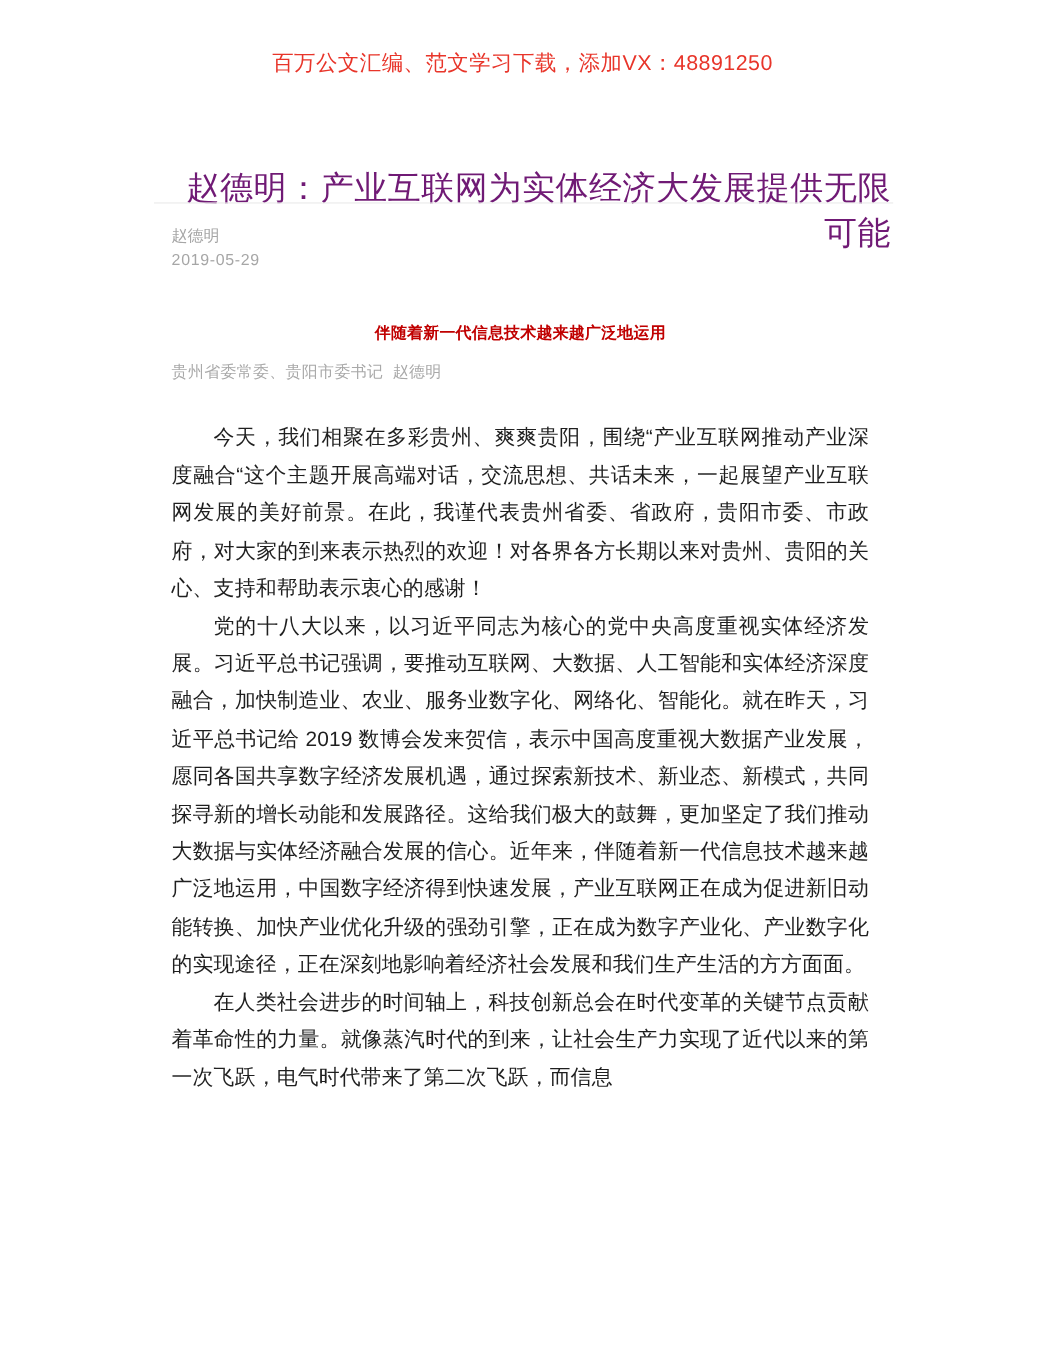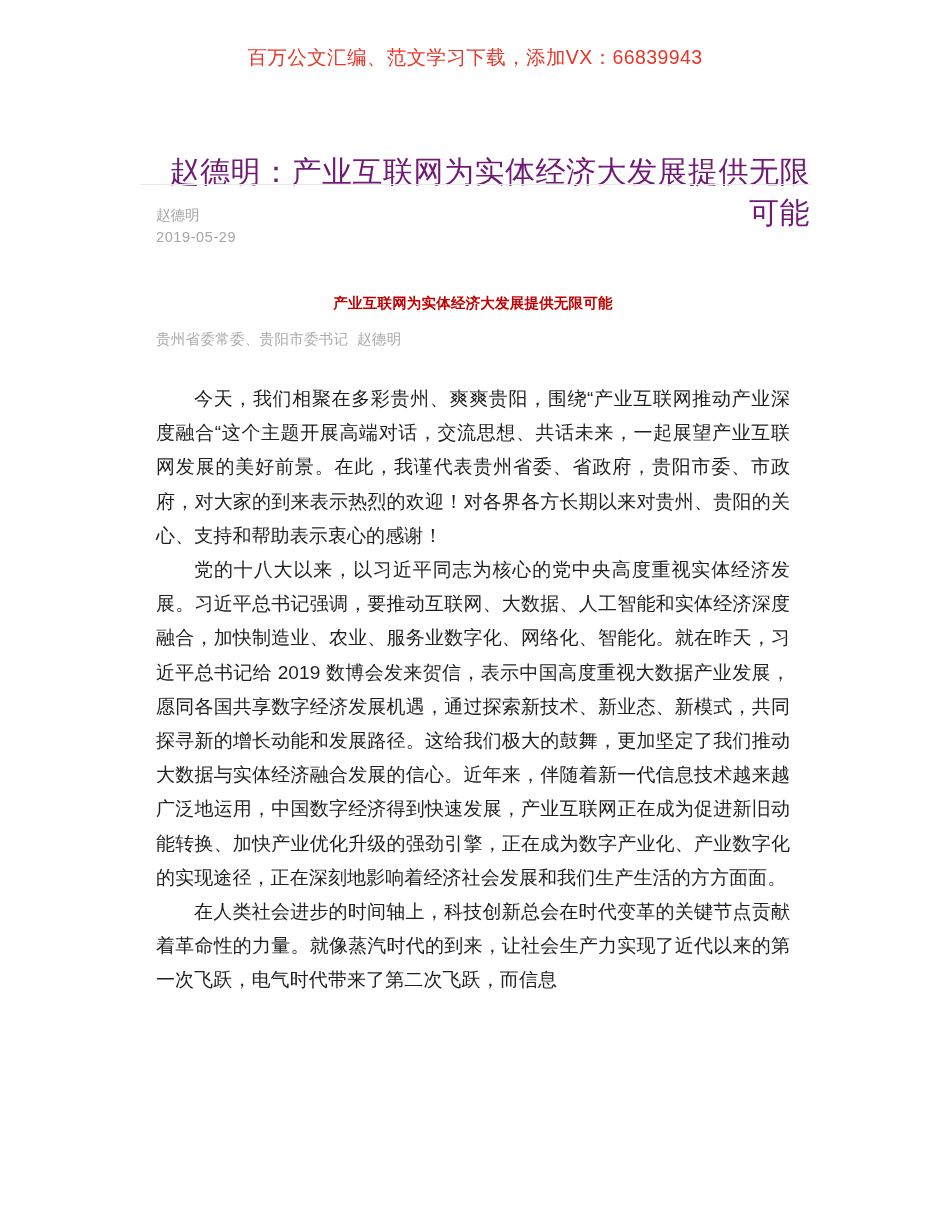--- a/index.html
+++ b/index.html
@@ -124,34 +124,34 @@
     text-indent: 2em;
     margin: 0;
     letter-spacing: 0.1px;
   }
 </style>
 </head>
 <body>
 
 <div class="page">
 
-  <div class="promo-banner">百万公文汇编、范文学习下载，添加VX：66839943</div>
+  <div class="promo-banner">百万公文汇编、范文学习下载，添加VX：48891250</div>
 
   <h1 class="article-title">赵德明：产业互联网为实体经济大发展提供无限可能</h1>
 
   <div class="title-divider"></div>
 
   <div class="byline">
     <span class="byline-author">赵德明</span>
     <span class="byline-date">2019-05-29</span>
   </div>
 
   <div class="doc-body">
 
-    <div class="speech-title">产业互联网为实体经济大发展提供无限可能</div>
+    <div class="speech-title">伴随着新一代信息技术越来越广泛地运用</div>
 
 
 
     <div class="speech-attribution">贵州省委常委、贵阳市委书记  赵德明</div>
 
     <div class="paragraphs">
       <p class="body-paragraph">今天，我们相聚在多彩贵州、爽爽贵阳，围绕“产业互联网推动产业深度融合“这个主题开展高端对话，交流思想、共话未来，一起展望产业互联网发展的美好前景。在此，我谨代表贵州省委、省政府，贵阳市委、市政府，对大家的到来表示热烈的欢迎！对各界各方长期以来对贵州、贵阳的关心、支持和帮助表示衷心的感谢！</p>
       <p class="body-paragraph">党的十八大以来，以习近平同志为核心的党中央高度重视实体经济发展。习近平总书记强调，要推动互联网、大数据、人工智能和实体经济深度融合，加快制造业、农业、服务业数字化、网络化、智能化。就在昨天，习近平总书记给 2019 数博会发来贺信，表示中国高度重视大数据产业发展，愿同各国共享数字经济发展机遇，通过探索新技术、新业态、新模式，共同探寻新的增长动能和发展路径。这给我们极大的鼓舞，更加坚定了我们推动大数据与实体经济融合发展的信心。近年来，伴随着新一代信息技术越来越广泛地运用，中国数字经济得到快速发展，产业互联网正在成为促进新旧动能转换、加快产业优化升级的强劲引擎，正在成为数字产业化、产业数字化的实现途径，正在深刻地影响着经济社会发展和我们生产生活的方方面面。</p>
       <p class="body-paragraph">在人类社会进步的时间轴上，科技创新总会在时代变革的关键节点贡献着革命性的力量。就像蒸汽时代的到来，让社会生产力实现了近代以来的第一次飞跃，电气时代带来了第二次飞跃，而信息</p>
     </div>

